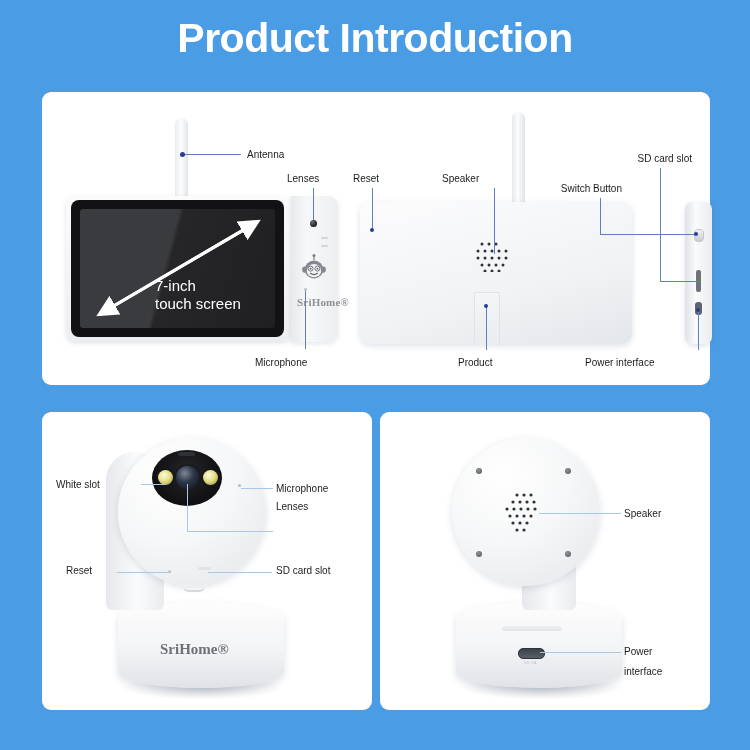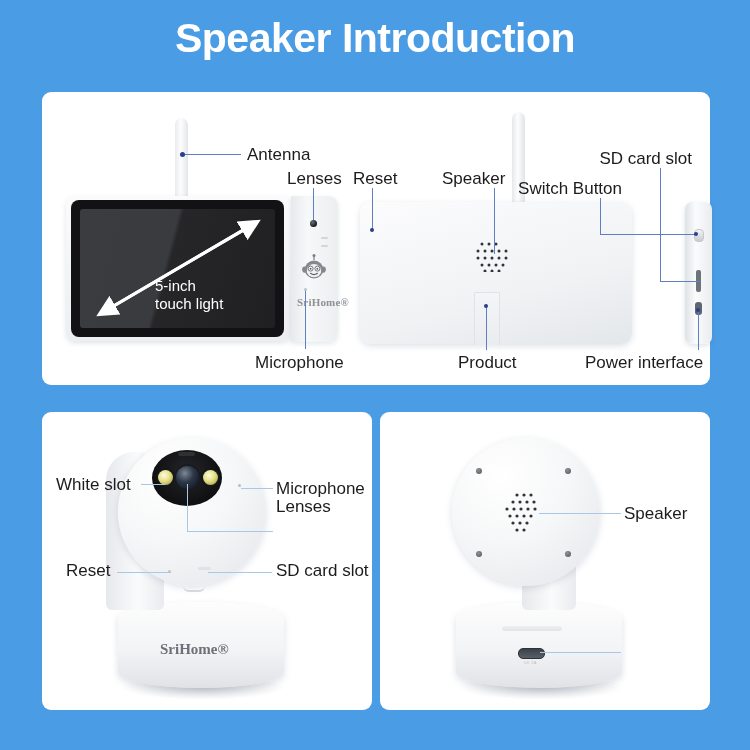--- a/index.html
+++ b/index.html
@@ -29,21 +29,21 @@
   #panel-monitor{left:42px;top:92px;width:668px;height:293px;}
   #panel-cam-front{left:42px;top:412px;width:330px;height:298px;}
   #panel-cam-back{left:380px;top:412px;width:330px;height:298px;}
 
   .stage{position:absolute;left:0;top:0;width:100%;height:100%;}
 
   
   .lbl{
     position:absolute;
     color:#1c1c1c;
-    font-size:17px;
+    font-size:10px;
     line-height:17px;
     white-space:nowrap;
   }
   .lbl.r{text-align:right;}
   .lbl.two{white-space:normal;}
 
   
   .ln{position:absolute;background:#5f7fc4;}
   .ln.h{height:1px;}
   .ln.v{width:1px;}
@@ -224,21 +224,21 @@
     border:1px solid #2d3238;
   }
   #cam-back-port-label{
     position:absolute;left:521px;top:660px;width:25px;
     font-size:4px;color:#b9bdc3;text-align:center;letter-spacing:.3px;
   }
 </style>
 </head>
 <body>
 
-<div id="page-title">Speaker Introduction</div>
+<div id="page-title">Product Introduction</div>
 
 <div class="panel" id="panel-monitor">
   <div class="stage">
 
     <div id="antenna-front"></div>
     <div id="monitor-front-body"></div>
     <div id="monitor-screen">
       <div id="screen-glass"></div>
     </div>
     <svg id="screen-arrow" viewBox="0 0 213 137">
@@ -247,22 +247,22 @@
           <path d="M0,0 L7,3.5 L0,7 z" fill="#ffffff"></path>
         </marker>
         <marker id="atail" markerWidth="7" markerHeight="7" refX="5.6" refY="3.5" orient="auto">
           <path d="M0,0 L7,3.5 L0,7 z" fill="#ffffff"></path>
         </marker>
       </defs>
       <line x1="29" y1="114" x2="186" y2="22" stroke="#ffffff" stroke-width="3.1" marker-end="url(#ahead)"></line>
       <line x1="186" y1="22" x2="29" y2="114" stroke="#ffffff" stroke-width="3.1" marker-end="url(#atail)"></line>
     </svg>
     <div id="screen-caption">
-      <div>5-inch</div>
-      <div>touch light</div>
+      <div>7-inch</div>
+      <div>touch screen</div>
     </div>
 
     <div id="front-side-strip"></div>
     <div id="front-lens-dot"></div>
     <div id="front-led-1"></div>
     <div id="front-led-2"></div>
     <svg id="robot-icon" viewBox="0 0 26 27">
       <line x1="13" y1="1.5" x2="13" y2="6" stroke="#7b7f85" stroke-width="1.2"></line>
       <circle cx="13" cy="1.6" r="1.5" fill="#7b7f85"></circle>
       <ellipse cx="13" cy="15.5" rx="9.3" ry="9" fill="#84888e"></ellipse>
@@ -423,14 +423,18 @@
     </g>
   </svg>
 
   <div id="cam-back-lip" style="left:122px;top:214px;"></div>
   <div id="cam-back-port" style="left:138px;top:236px;"></div>
   <div id="cam-back-port-label" style="left:138px;top:248px;">5V 2A</div>
 
   <div class="lbl" style="left:244px;top:93px;">Speaker</div>
   <div class="ln h lt" style="left:159px;top:101px;width:82px;"></div>
 
+  <div class="lbl two" style="left:244px;top:230px;width:80px;line-height:20px;">
+    <div>Power</div>
+    <div>interface</div>
+  </div>
   <div class="ln h lt" style="left:160px;top:240px;width:81px;"></div>
 </div>
 
 </body></html>

